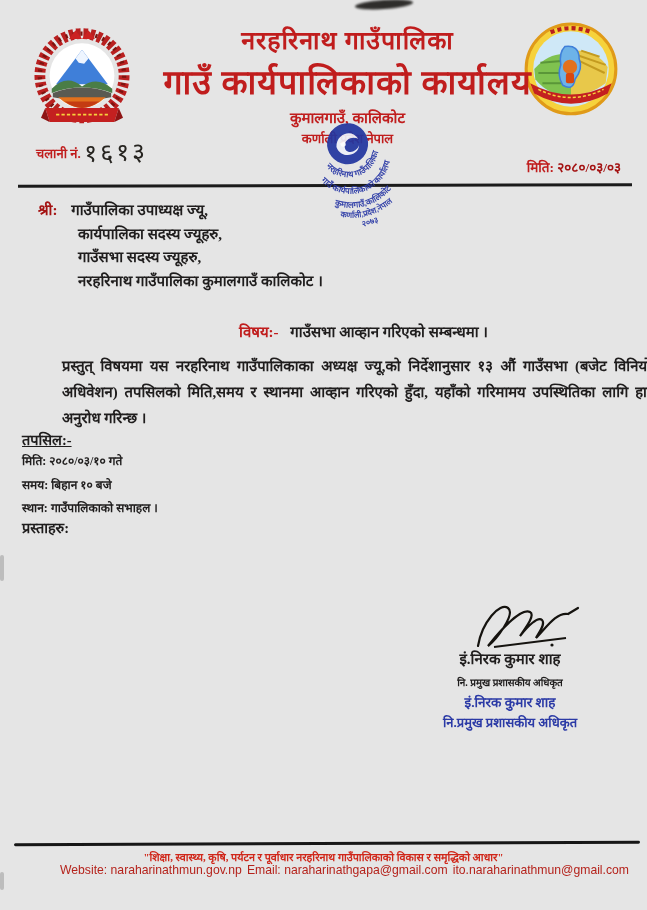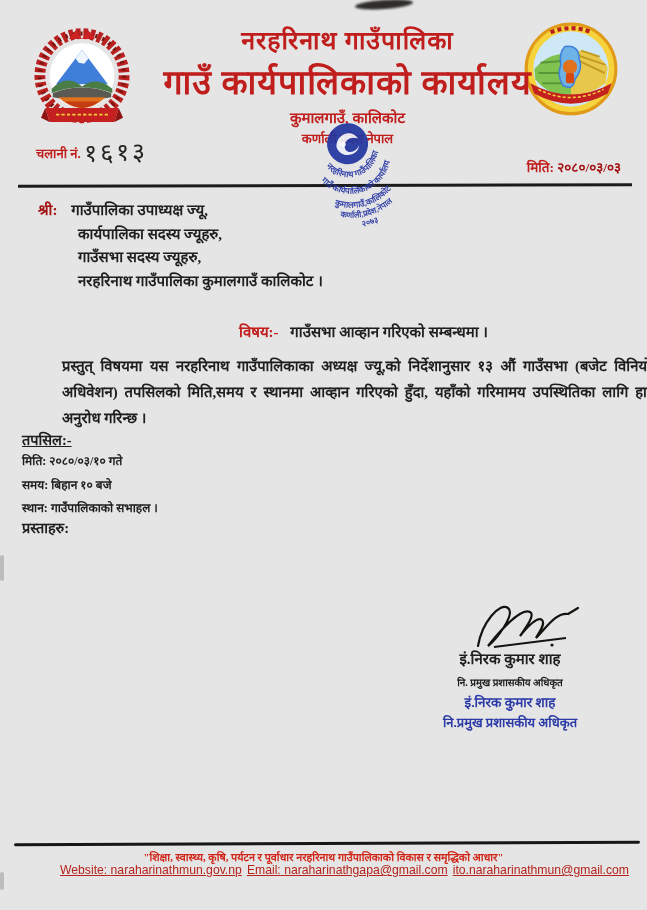--- a/index.html
+++ b/index.html
@@ -63,21 +63,21 @@
   .sig-title { font-size:10px; font-weight:bold; margin-top:7px; }
   .sig-stamp-name { font-size:13.5px; font-weight:bold; margin-top:4px; }
   .sig-stamp-title { font-size:13px; font-weight:bold; margin-top:2px; }
 
   
   .footer-line { position:absolute; top:842px; left:14px; width:626px; height:3px; background:#161616; border-radius:2px; transform:rotate(-0.25deg); }
   .slogan { position:absolute; top:849px; left:0; width:100%; text-align:center;
     font-size:10.8px; font-weight:bold; color:#d0271a; }
   .contacts { position:absolute; top:863px; left:60px; right:18px; display:flex;
     justify-content:space-between; font-size:12.2px; color:#b5231c;
-    font-family:"Liberation Sans","DejaVu Sans",sans-serif;text-decoration:underline; }
+    font-family:"Liberation Sans","DejaVu Sans",sans-serif; }
 </style>
 </head>
 <body>
 
 <div class="page">
 
   <div class="smudge"></div>
   <div class="edge-noise" style="top:555px;height:26px;"></div>
   <div class="edge-noise" style="top:872px;height:18px;"></div>
 

